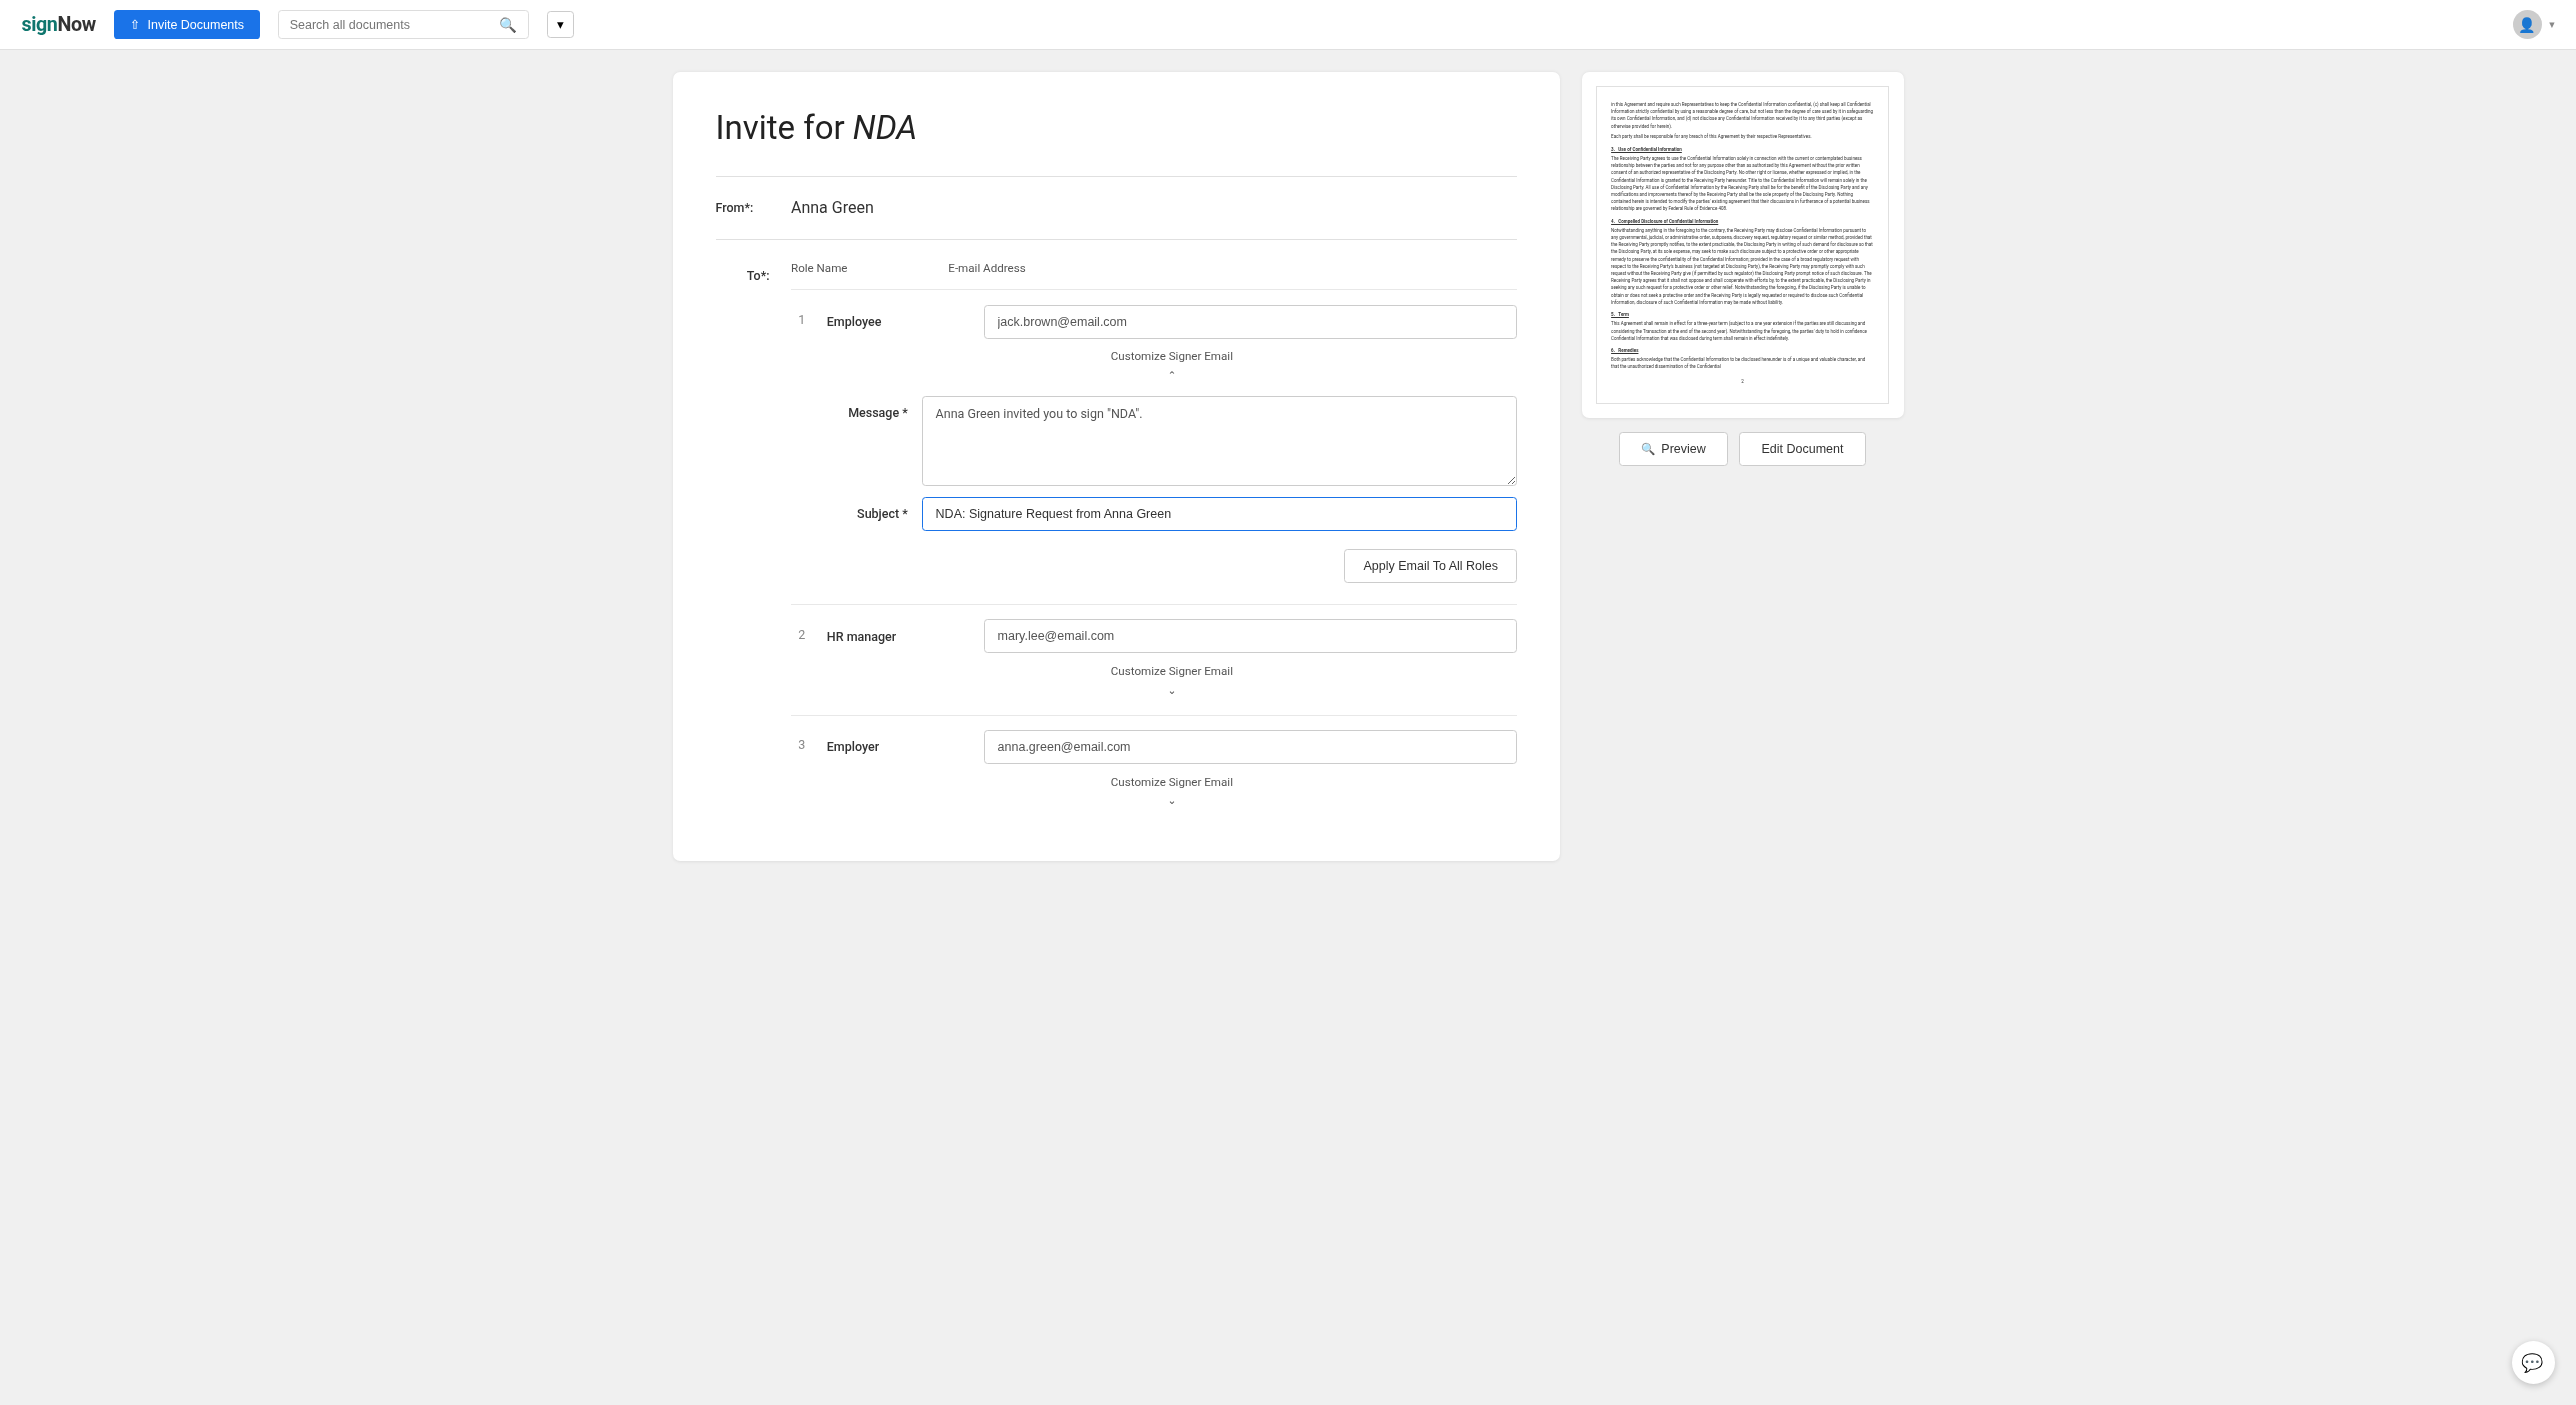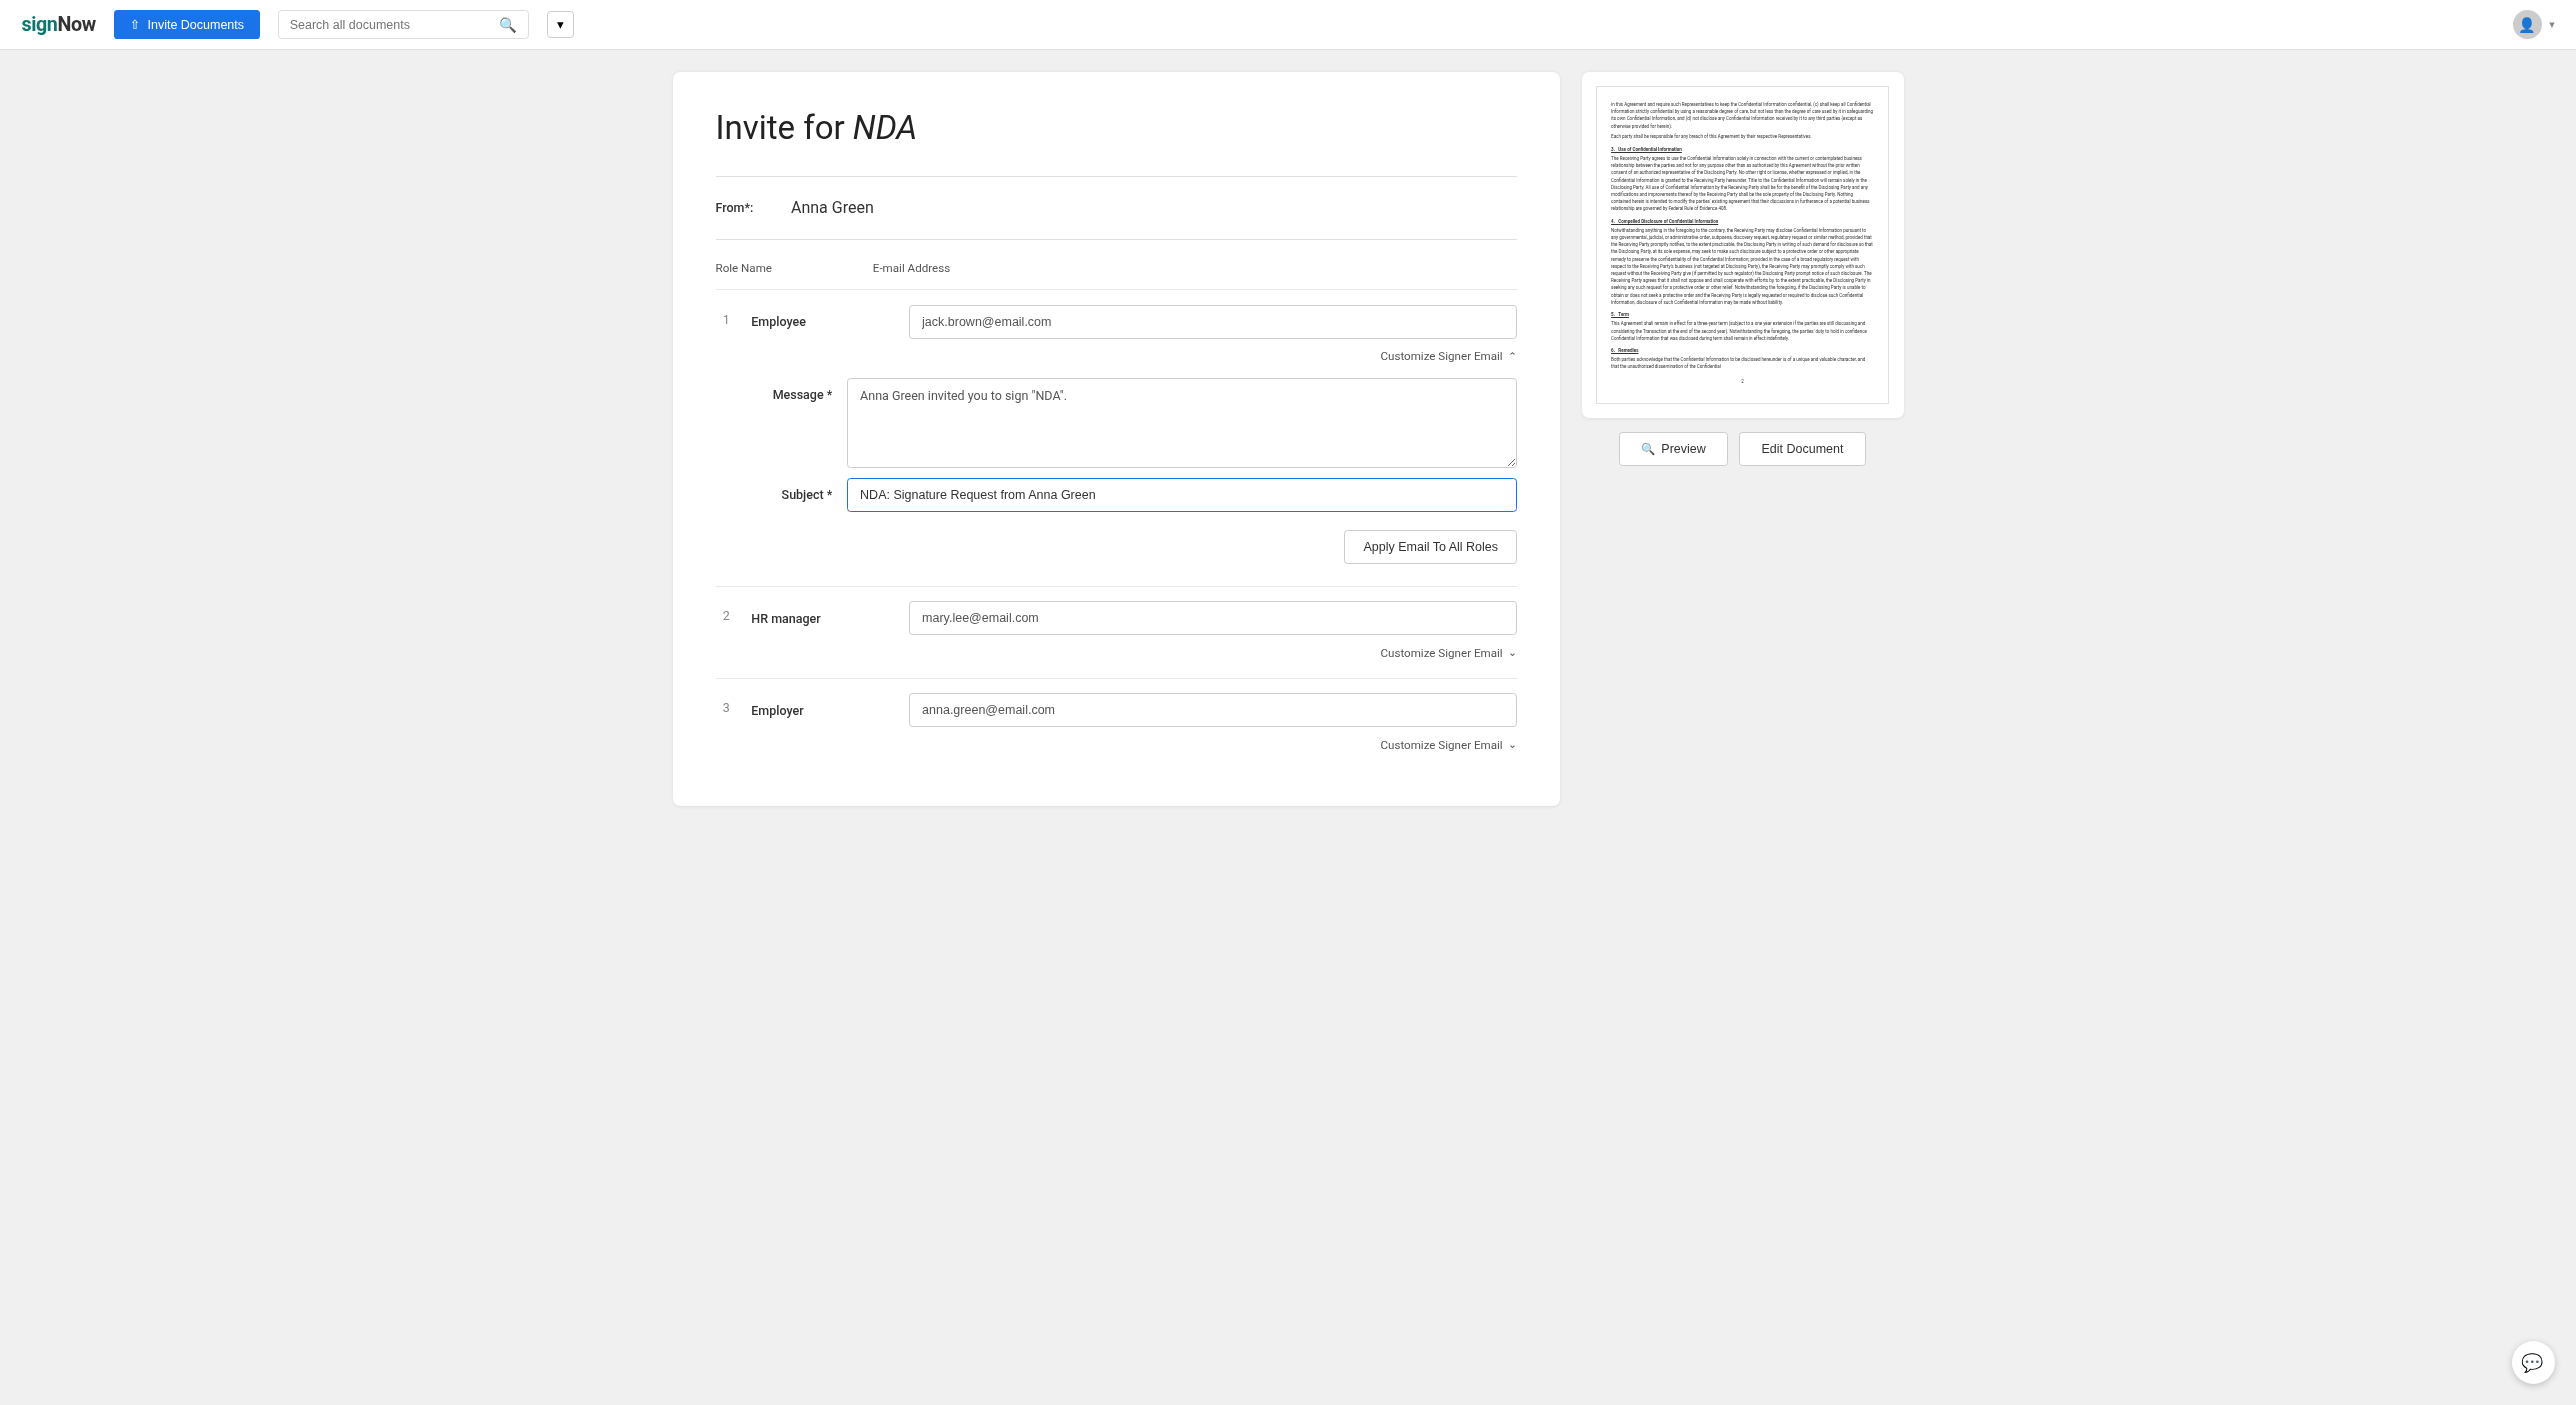--- a/index.html
+++ b/index.html
@@ -210,20 +210,21 @@
     }
 
     
     .customize-row {
       display: flex;
       justify-content: flex-end;
       align-items: center;
       gap: 5.4px;
       padding: 3.6px 0;
       cursor: pointer;
+      flex-direction: column;
     }
     .customize-label {
       font-size: 11.6px;
       color: #555;
     }
     .chevron {
       font-size: 10.7px;
       color: #555;
     }
 
@@ -384,20 +385,21 @@
     <hr class="divider">
 
     <div class="from-row">
       <span class="field-label">From*:</span>
       <span class="field-value">Anna Green</span>
     </div>
 
     <hr class="divider">
 
     <div class="to-section">
+      <span class="to-label">To*:</span>
 
       <div class="to-content">
 
         <div class="table-header">
           <span class="col-header">Role Name</span>
           <span class="col-header">E-mail Address</span>
         </div>
 
         <div class="step-block">
           <div class="step-number">1</div>

